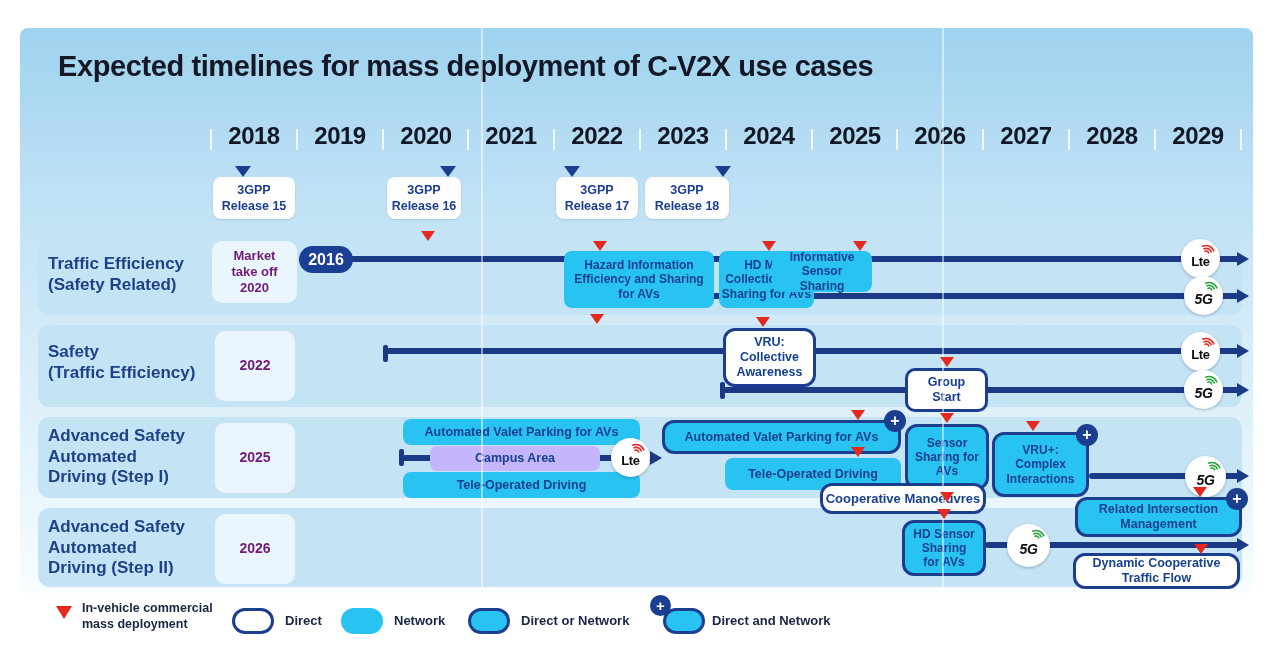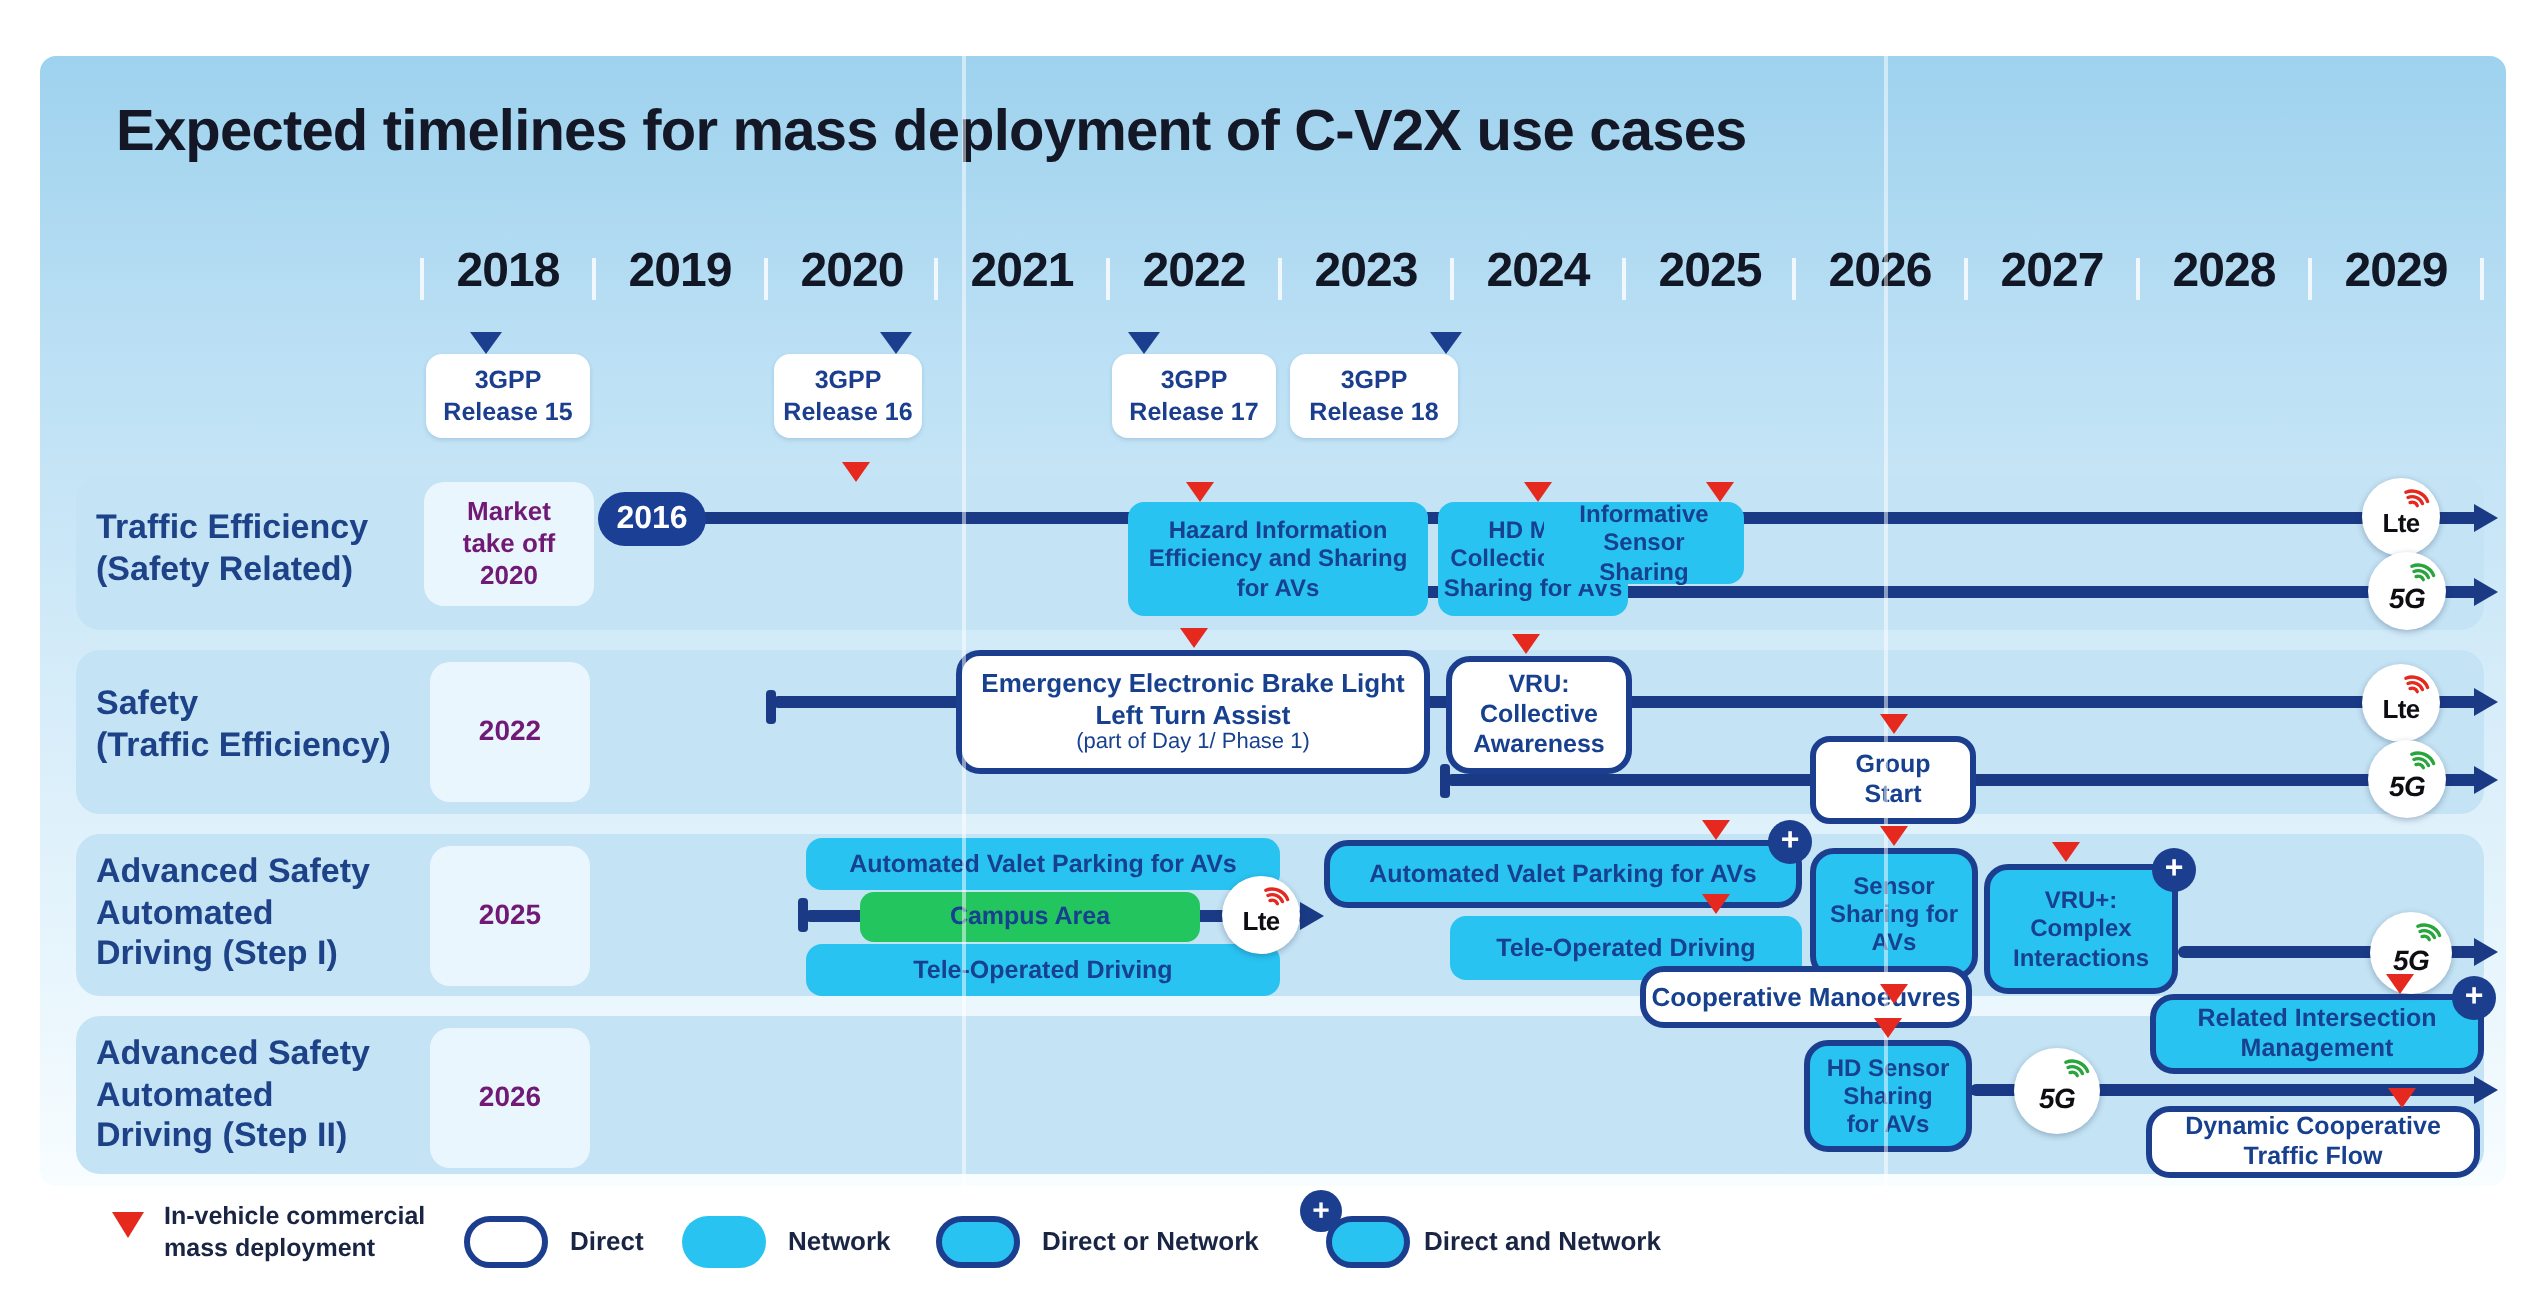--- a/index.html
+++ b/index.html
@@ -28,21 +28,21 @@
             border-right:8px solid transparent;border-top:11px solid #1c3e8f;z-index:21;}
   .hline{position:absolute;height:6px;background:#1b3a85;border-radius:3px;z-index:10;}
   .cap{position:absolute;width:5px;height:17px;background:#1b3a85;border-radius:2px;z-index:11;}
   .arrow{position:absolute;width:0;height:0;border-left:12px solid #1b3a85;
          border-top:7px solid transparent;border-bottom:7px solid transparent;z-index:11;}
   .bx{position:absolute;display:flex;align-items:center;justify-content:center;text-align:center;
       white-space:pre-line;font-weight:700;color:#17418f;line-height:1.18;z-index:20;box-sizing:border-box;}
   .bx.network{background:#29c3f2;border-radius:8px;font-size:12px;}
   .bx.both{background:#29c3f2;border:3px solid #1c3e8f;border-radius:12px;font-size:12px;}
   .bx.direct{background:#fff;border:3px solid #1c3e8f;border-radius:12px;font-size:12.5px;}
-  .bx.plain{background:#22c55e;border-radius:7px;font-size:12.5px;}
+  .bx.plain{background:#c4b5fd;border-radius:7px;font-size:12.5px;}
   .eebl-sub{font-size:11px;font-weight:400;display:block;}
   .eebl-main{font-size:13px;font-weight:700;display:block;}
   .red-tri{position:absolute;width:0;height:0;border-left:7px solid transparent;
            border-right:7px solid transparent;border-top:10px solid #e6291f;z-index:50;}
   .plus-badge{position:absolute;width:22px;height:22px;border-radius:50%;background:#1c3e8f;color:#fff;
               font-size:16px;font-weight:700;display:flex;align-items:center;justify-content:center;z-index:35;}
   .circle{position:absolute;background:#fff;border-radius:50%;display:flex;align-items:center;
           justify-content:center;z-index:30;box-shadow:0 1px 3px rgba(20,40,80,.3);}
   .circle .nm{font-weight:800;color:#0d0d12;position:relative;top:3px;font-size:13px;letter-spacing:-.3px;}
   .circle .nm.g5{font-size:14px;font-style:italic;}
@@ -152,25 +152,20 @@
   <div class="red-tri" style="left:762px;top:241px"></div>
   <div class="red-tri" style="left:853px;top:241px"></div>
 
   <div class="cap" style="left:383px;top:345px"></div>
   <div class="hline" style="left:386px;top:348px;width:854px"></div>
   <div class="arrow" style="left:1237px;top:344px"></div>
   <div class="cap" style="left:720px;top:382px"></div>
   <div class="hline" style="left:723px;top:387px;width:517px"></div>
   <div class="arrow" style="left:1237px;top:383px"></div>
 
-  <div class="bx direct" style="left:478px;top:325px;width:237px;height:62px;flex-direction:column">
-    <span class="eebl-main">Emergency Electronic Brake Light</span>
-    <span class="eebl-main">Left Turn Assist</span>
-    <span class="eebl-sub">(part of Day 1/ Phase 1)</span>
-  </div>
   <div class="bx direct" style="left:723px;top:328px;width:93px;height:59px">VRU:
 Collective
 Awareness</div>
   <div class="bx direct" style="left:905px;top:368px;width:83px;height:44px;border-radius:10px">Group
 Start</div>
   <div class="red-tri" style="left:590px;top:314px"></div>
   <div class="red-tri" style="left:756px;top:317px"></div>
   <div class="red-tri" style="left:940px;top:357px"></div>
 
   <div class="cap" style="left:399px;top:449px"></div>

